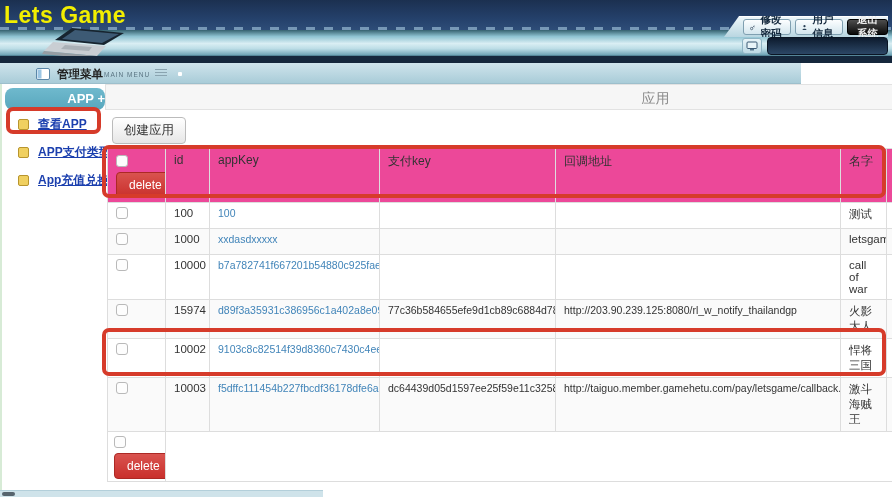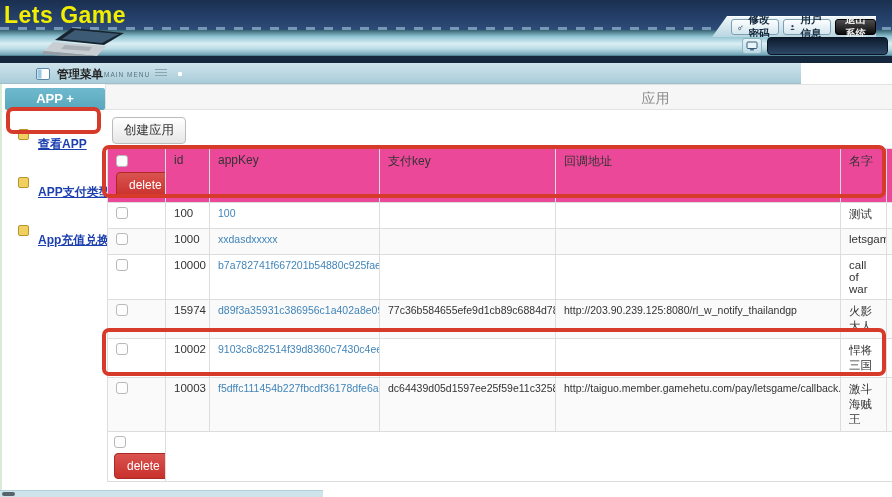--- a/index.html
+++ b/index.html
@@ -17,21 +17,21 @@
   }
   .top-header::after{
     content:""; position:absolute; left:0; bottom:0; width:100%; height:3px;
     background:repeating-linear-gradient(90deg, rgba(180,215,235,.55) 0 9px, rgba(0,0,0,0) 9px 18px);
   }
   .logo {
     position:absolute; left:4px; top:2px;
     font-size:23px; font-weight:bold; color:#f2ee00; letter-spacing:.5px;
   }
   .tr-panel{
-    position:absolute; right:16px; top:16px; width:164px; height:21px;
+    position:absolute; right:4px; top:16px; width:164px; height:21px;
     background:linear-gradient(180deg,#eef7fa,#b9d6e1);
     clip-path:polygon(15px 0,100% 0,100% 100%,0 100%);
     border-top:1px solid #fff;
     display:flex; align-items:center; gap:4px; padding-left:19px;
     z-index:3;
   }
   .hdr-btn{
     font-family:"Liberation Sans",sans-serif;
     font-size:10.5px; font-weight:bold; color:#14293e;
     background:linear-gradient(180deg,#fcfeff,#d4e6ee);
@@ -72,32 +72,32 @@
   }
   .menu-bar .win-icon{ position:absolute; left:36px; top:5px; }
   .menu-title{ position:absolute; left:57px; top:4px; font-size:11.5px; font-weight:bold; color:#222; }
   .menu-sub{ position:absolute; left:104px; top:8px; font-size:6.5px; color:#5a7482; letter-spacing:1px; }
   .hamburger{ position:absolute; left:155px; top:6px; width:12px; cursor:pointer; }
   .hamburger i{ display:block; height:1px; background:#8aa4b0; margin-bottom:2px; }
   .menu-dot{ position:absolute; left:178px; top:9px; width:4px; height:4px; background:#fff; border-radius:1px; }
   
   .sidebar{ position:absolute; left:5px; top:88px; width:100px; }
   .side-section{
-    height:22px; line-height:22px; text-align:center;
+    height:22px; line-height:22px; text-align:right;
     background:linear-gradient(180deg,#6fb9cd,#58a7bd);
-    color:#fff; font-size:13px; font-weight:bold; border-radius:2px;
+    color:#fff; font-size:13px; font-weight:bold; border-radius:8px;
   }
   .side-item{ display:flex; align-items:center; padding:6px 0 5px 13px; cursor:pointer; }
   .bullet{
     width:11px; height:11px; background:#f0d060; border:1px solid #b8952e;
     border-radius:2px; margin-right:9px; flex:none;
   }
   .side-link{
     font-size:12px; font-weight:bold; color:#1b3fae;
-    text-decoration:underline; white-space:nowrap; cursor:pointer;margin-top:20px;
+    text-decoration:underline; white-space:nowrap; cursor:pointer;
   }
   
   .content{ position:absolute; left:105px; top:84px; width:1100px; }
   .content-hd{
     height:26px; line-height:26px; text-align:center;
     background:#f6f6f6; border:1px solid #e2e2e2; border-right:none;
     color:#8a8a8a; font-size:14px;
   }
   .toolbar{ padding:7px 0 7px 7px; height:38px; background:#fff; }
   .btn-default{

